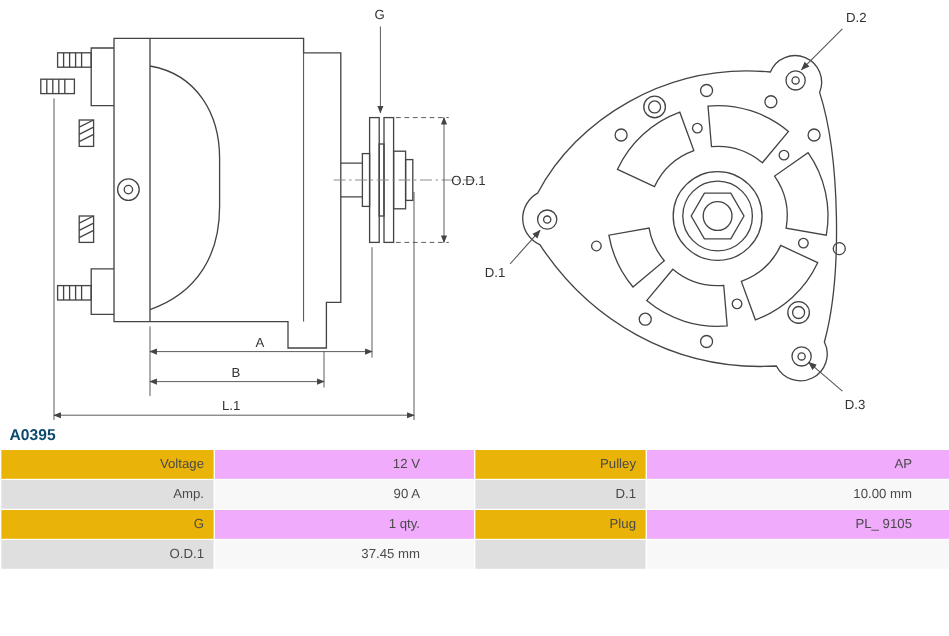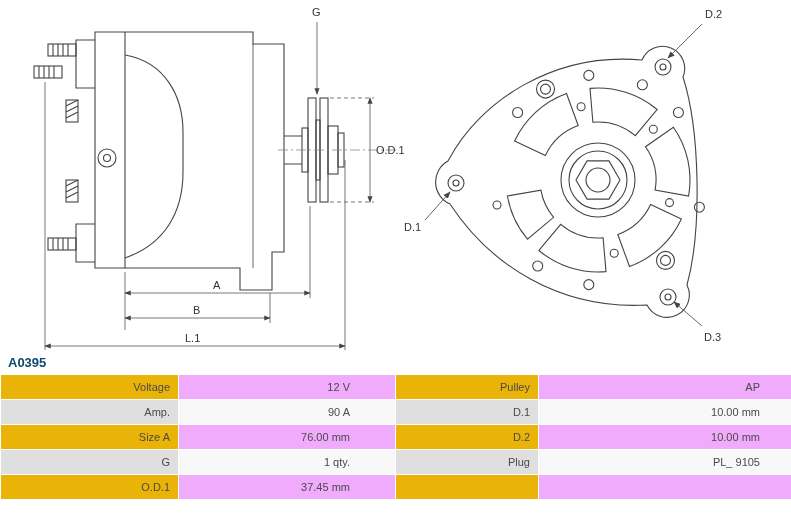--- a/index.html
+++ b/index.html
@@ -165,26 +165,20 @@
       <td class="lbl">Pulley</td>
       <td class="val val2">AP</td>
     </tr>
     <tr>
       <td class="lbl">Amp.</td>
       <td class="val">90 A</td>
       <td class="lbl">D.1</td>
       <td class="val val2">10.00 mm</td>
     </tr>
     <tr>
-      <td class="lbl">Size A</td>
-      <td class="val">76.00 mm</td>
-      <td class="lbl">D.2</td>
-      <td class="val val2">10.00 mm</td>
-    </tr>
-    <tr>
       <td class="lbl">G</td>
       <td class="val">1 qty.</td>
       <td class="lbl">Plug</td>
       <td class="val val2">PL_ 9105</td>
     </tr>
     <tr>
       <td class="lbl">O.D.1</td>
       <td class="val">37.45 mm</td>
       <td class="lbl"></td>
       <td class="val val2"></td>

